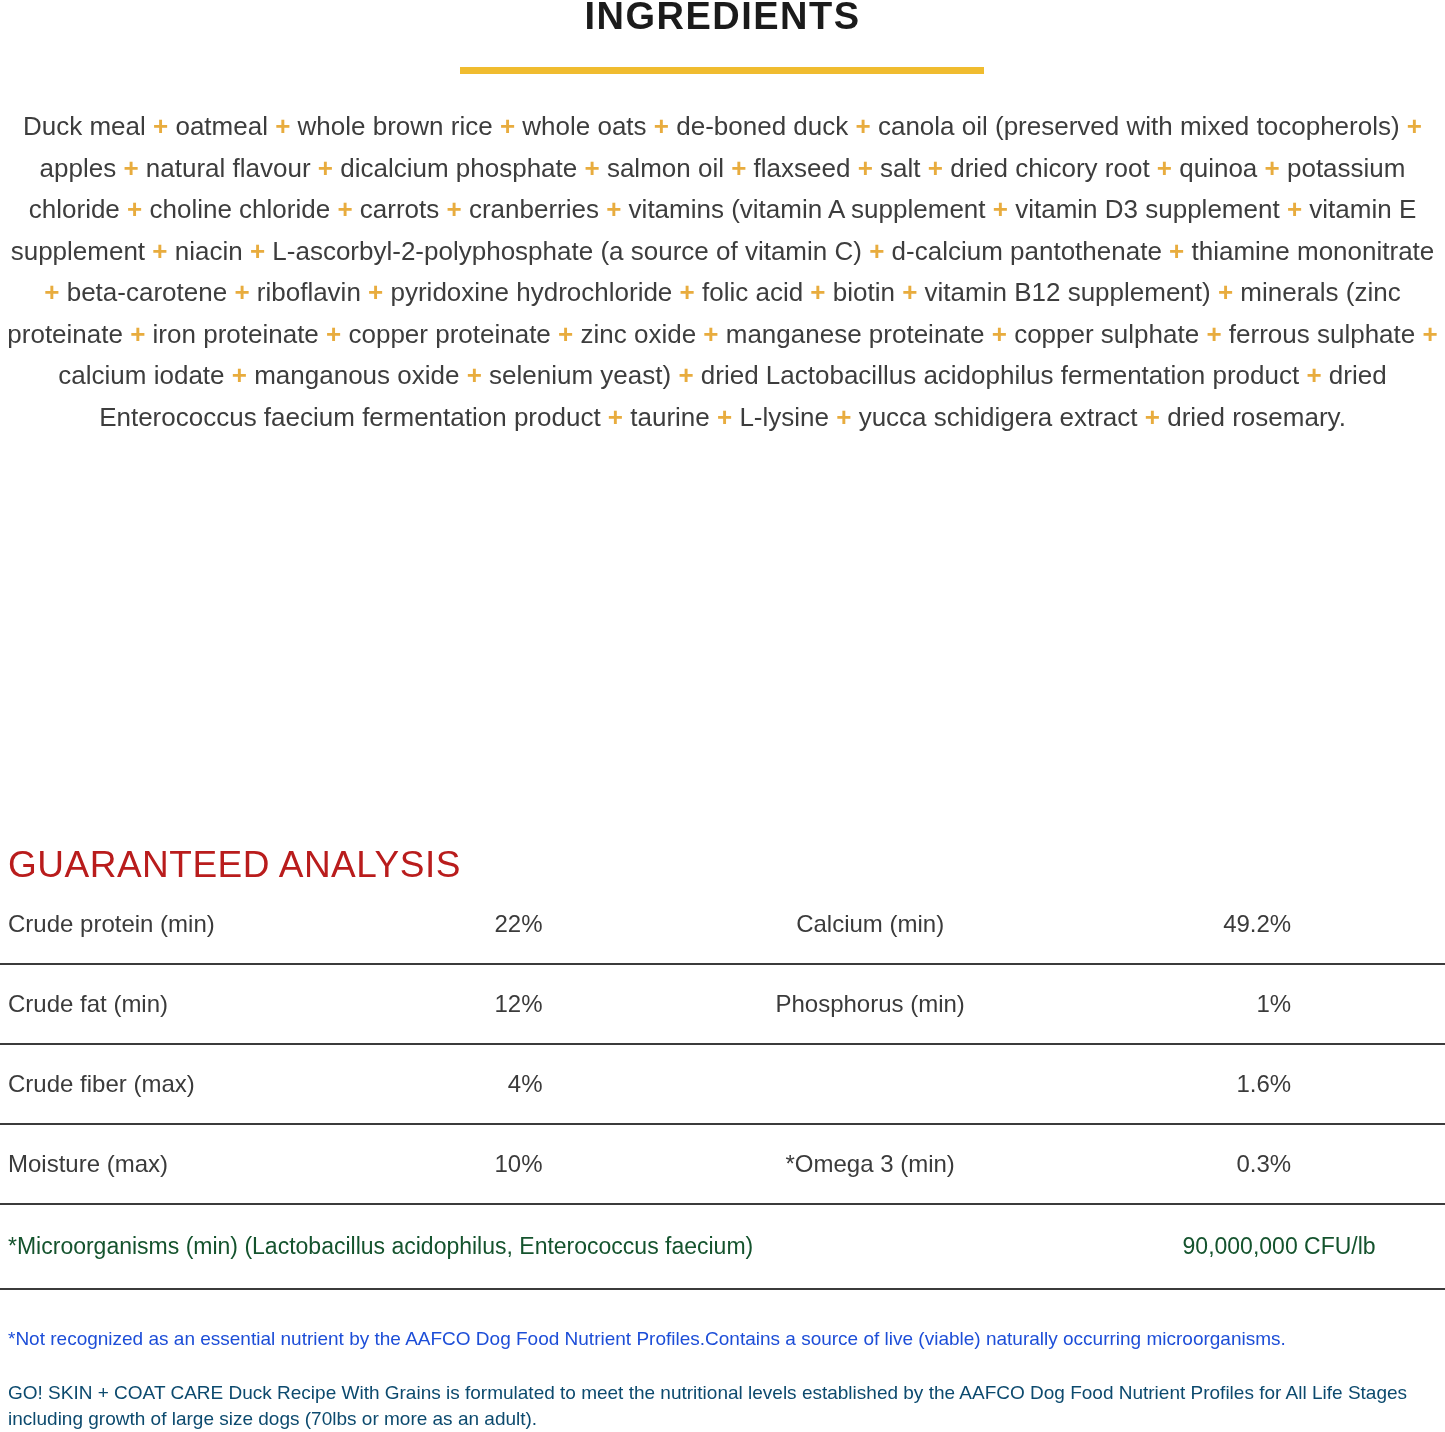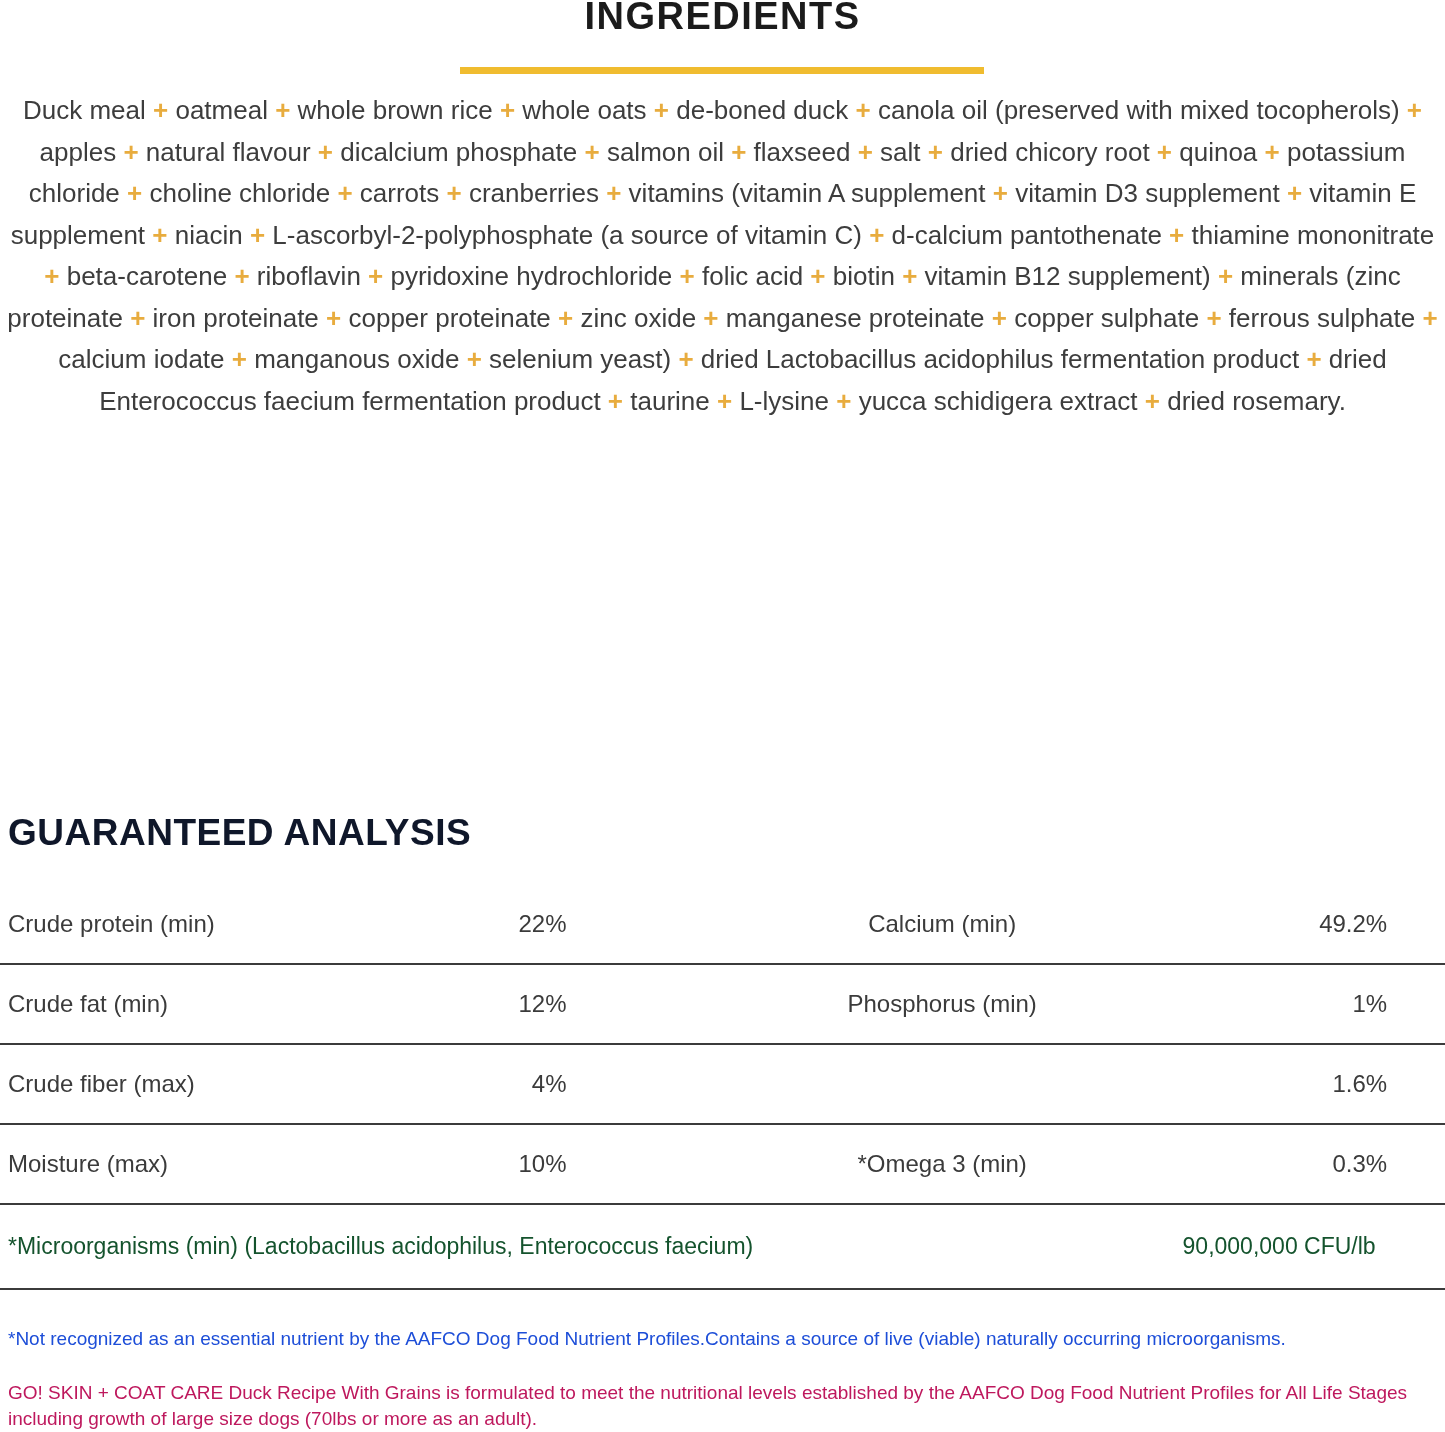--- a/index.html
+++ b/index.html
@@ -32,59 +32,58 @@
   .title-rule {
     position: absolute;
     top: 67px;
     left: 460px;
     width: 524px;
     height: 7px;
     background: #F0BC2F;
   }
   .ingredients-text {
     position: absolute;
-    top: 90px;
+    top: 106px;
     left: 0;
     width: 100%;
     padding: 0 6px;
     text-align: center;
     font-size: 26px;
     line-height: 41.5px;
     color: #3d3d3d;
   }
   .plus-sep {
     color: #E8AC3E;
     font-weight: bold;
   }
   
   .ga-title {
     position: absolute;
-    top: 812px;
+    top: 844px;
     left: 8px;
     font-size: 37px;
-    font-weight: bold;
+    font-weight: normal;
     letter-spacing: 0.5px;
-    color: #0f172a;
+    color: #b91c1c;
   }
   .ga-table {
     position: absolute;
     top: 885px;
     left: 0;
     width: 100%;
   }
   .ga-row {
     display: grid;
     grid-template-columns: 26% 11.2% 9.8% 26% 16.3% 10.7%;
     align-items: center;
     height: 80px;
     border-bottom: 2px solid #3b3b3b;
     padding-left: 8px;
     font-size: 24px;
     color: #3b3b3b;
-    gap: 24px;
   }
   .ga-label-left   { grid-column: 1; text-align: left; }
   .ga-value-left   { grid-column: 2; text-align: right; }
   .ga-label-right  { grid-column: 4; text-align: center; }
   .ga-value-right  { grid-column: 5; text-align: right; }
   .ga-micro-row {
     display: flex;
     justify-content: space-between;
     align-items: center;
     height: 85px;
@@ -104,21 +103,21 @@
     line-height: 26px;
     color: #1d4ed8;
   }
   .footnote-2 {
     position: absolute;
     top: 1380px;
     left: 8px;
     width: 1420px;
     font-size: 19px;
     line-height: 26px;
-    color: #be185d;
+    color: #0c4a6e;
   }
 </style>
 </head>
 <body>
 
 <div class="page">
 
   <h1 class="ingredients-title">INGREDIENTS</h1>
 
   <div class="title-rule"></div>

